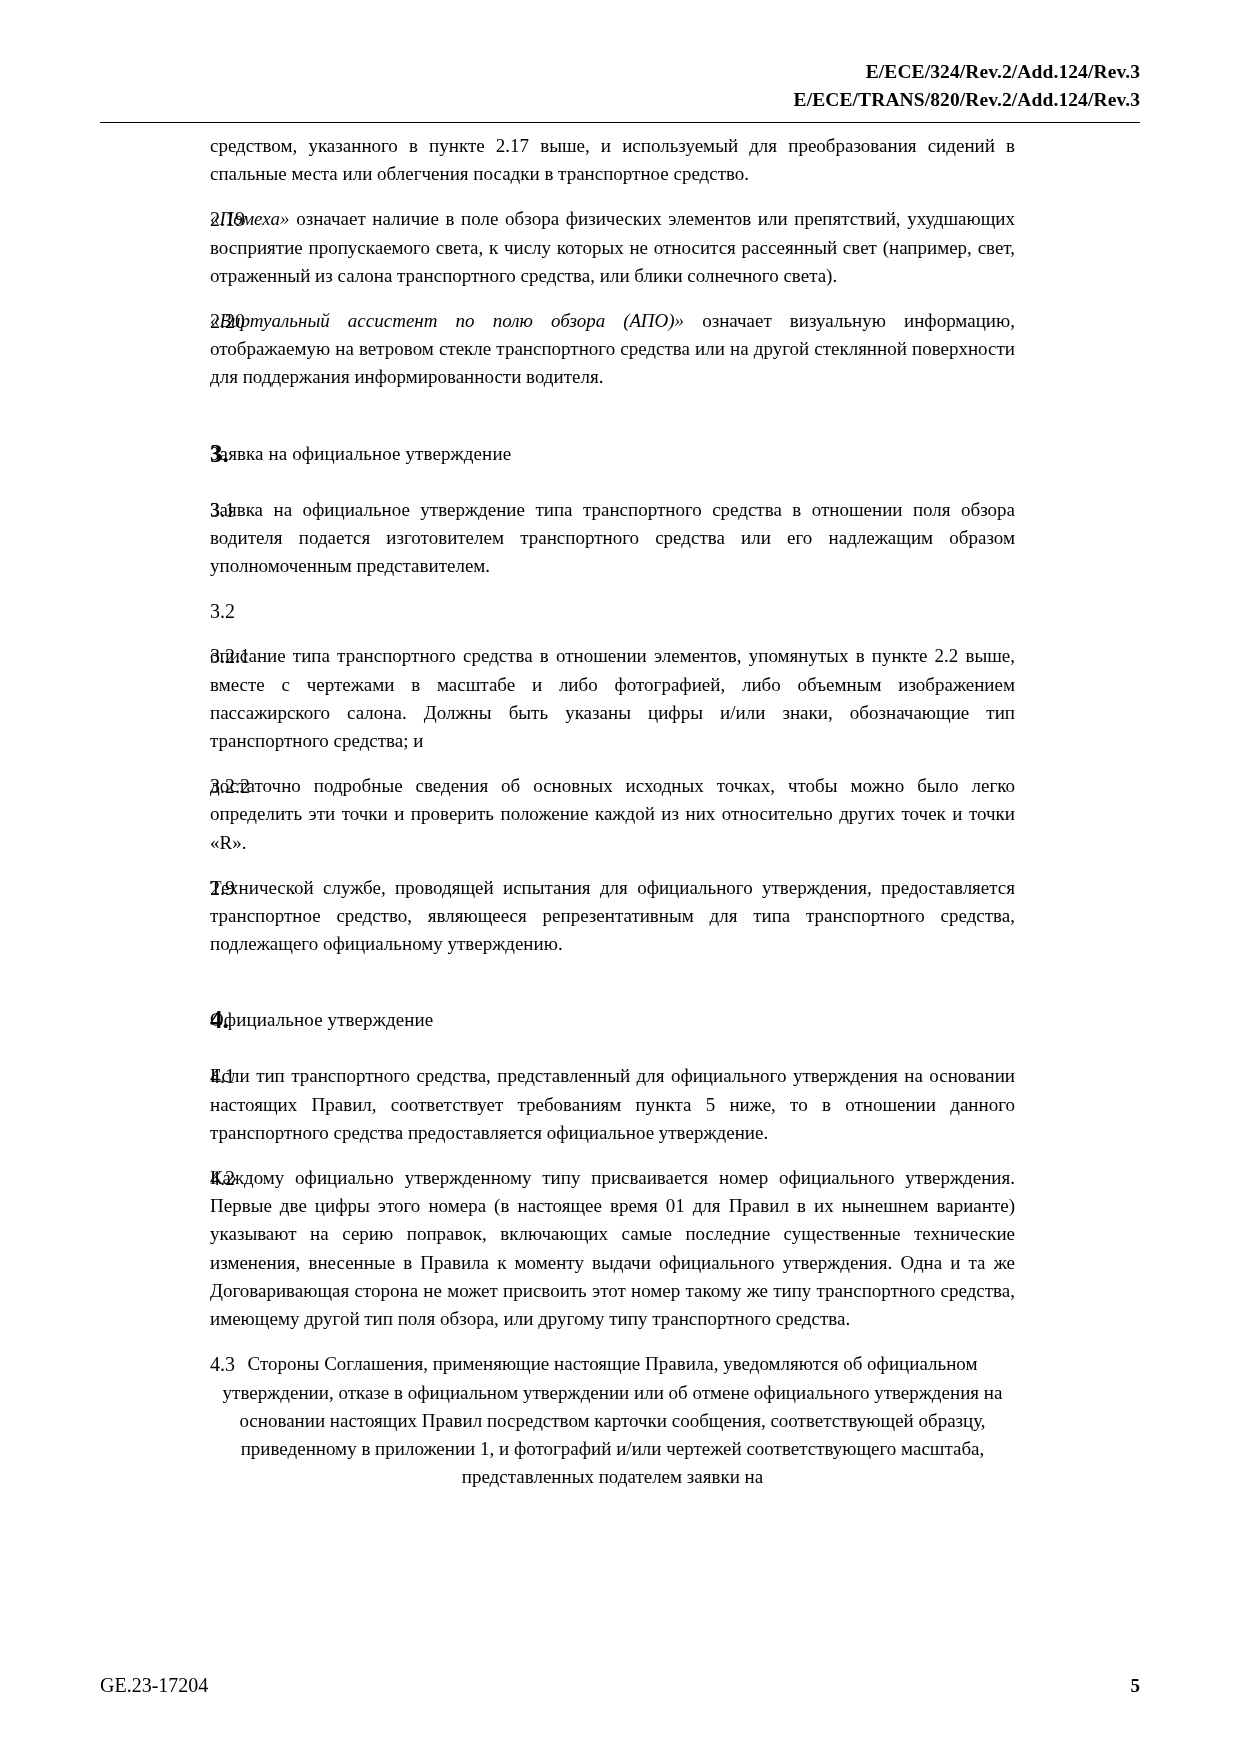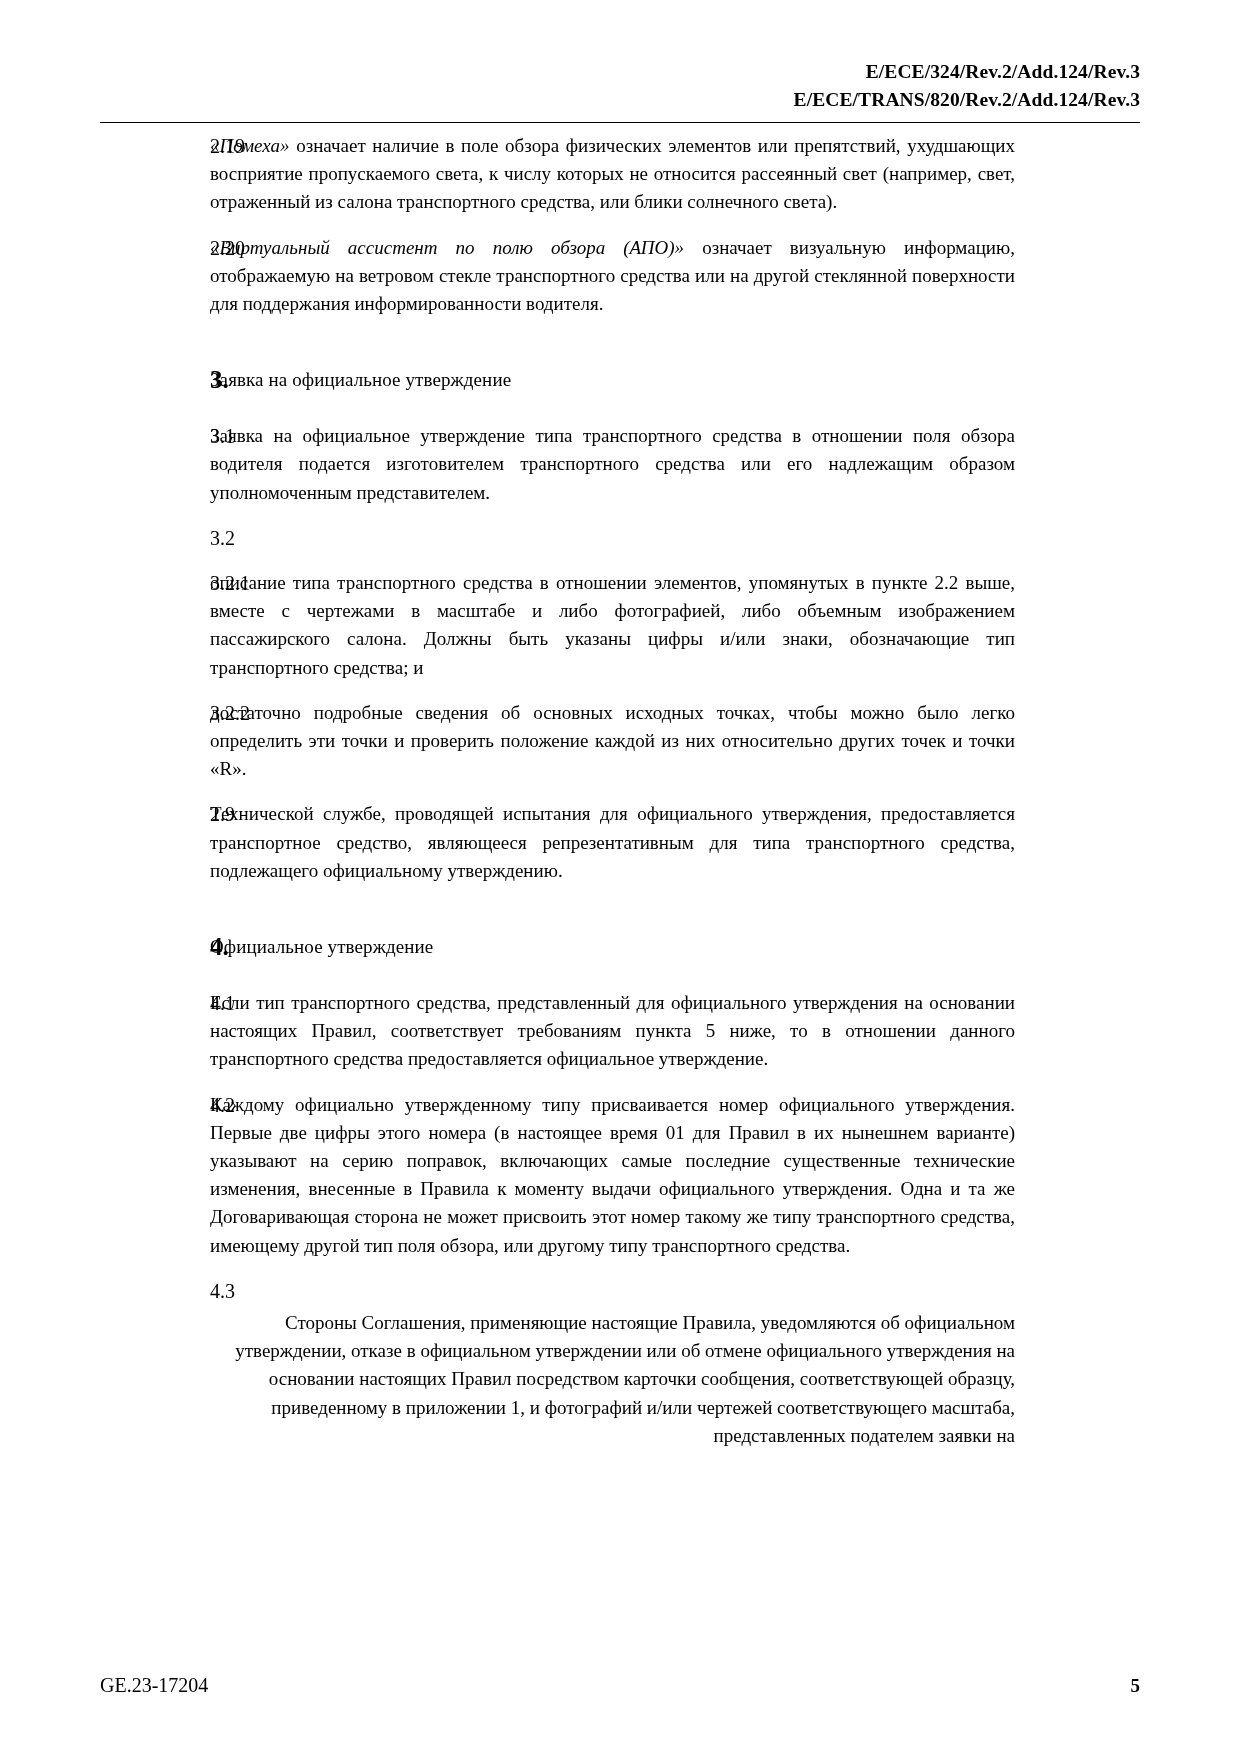--- a/index.html
+++ b/index.html
@@ -70,22 +70,21 @@
     flex: 1 1 auto;
     font-size: 19px;
     line-height: 28.2px;
     text-align: justify;
     text-justify: inter-word;
     hyphens: none;
     padding-right: 125px;
     box-sizing: border-box;
   }
   .para-body.no-justify {
-    text-align: right;
-    margin-top: 32px;
+    text-align: center;
   }
 
   
   .para.cont .para-num { visibility: hidden; }
 
   
   .section {
     display: flex;
     align-items: flex-start;
     margin: 46px 0 26px 0;
@@ -132,20 +131,24 @@
 <div class="page">
 
   <div class="header">
     <div class="header-line">E/ECE/324/Rev.2/Add.124/Rev.3</div>
     <div class="header-line">E/ECE/TRANS/820/Rev.2/Add.124/Rev.3</div>
   </div>
   <div class="header-rule"></div>
 
   <div class="content">
 
+    <div class="para cont">
+      <div class="para-num"></div>
+      <div class="para-body">средством, указанного в пункте 2.17 выше, и используемый для преобразования сидений в спальные места или облегчения посадки в транспортное средство.</div>
+    </div>
 
     <div class="para">
       <div class="para-num">2.19</div>
       <div class="para-body"><span class="italic">«Помеха»</span><span> означает наличие в поле обзора физических элементов или препятствий, ухудшающих восприятие пропускаемого света, к числу которых не относится рассеянный свет (например, свет, отраженный из салона транспортного средства, или блики солнечного света).</span></div>
     </div>
 
     <div class="para">
       <div class="para-num">2.20</div>
       <div class="para-body"><span class="italic">«Виртуальный ассистент по полю обзора (АПО)»</span><span> означает визуальную информацию, отображаемую на ветровом стекле транспортного средства или на другой стеклянной поверхности для поддержания информированности водителя.</span></div>
     </div>

